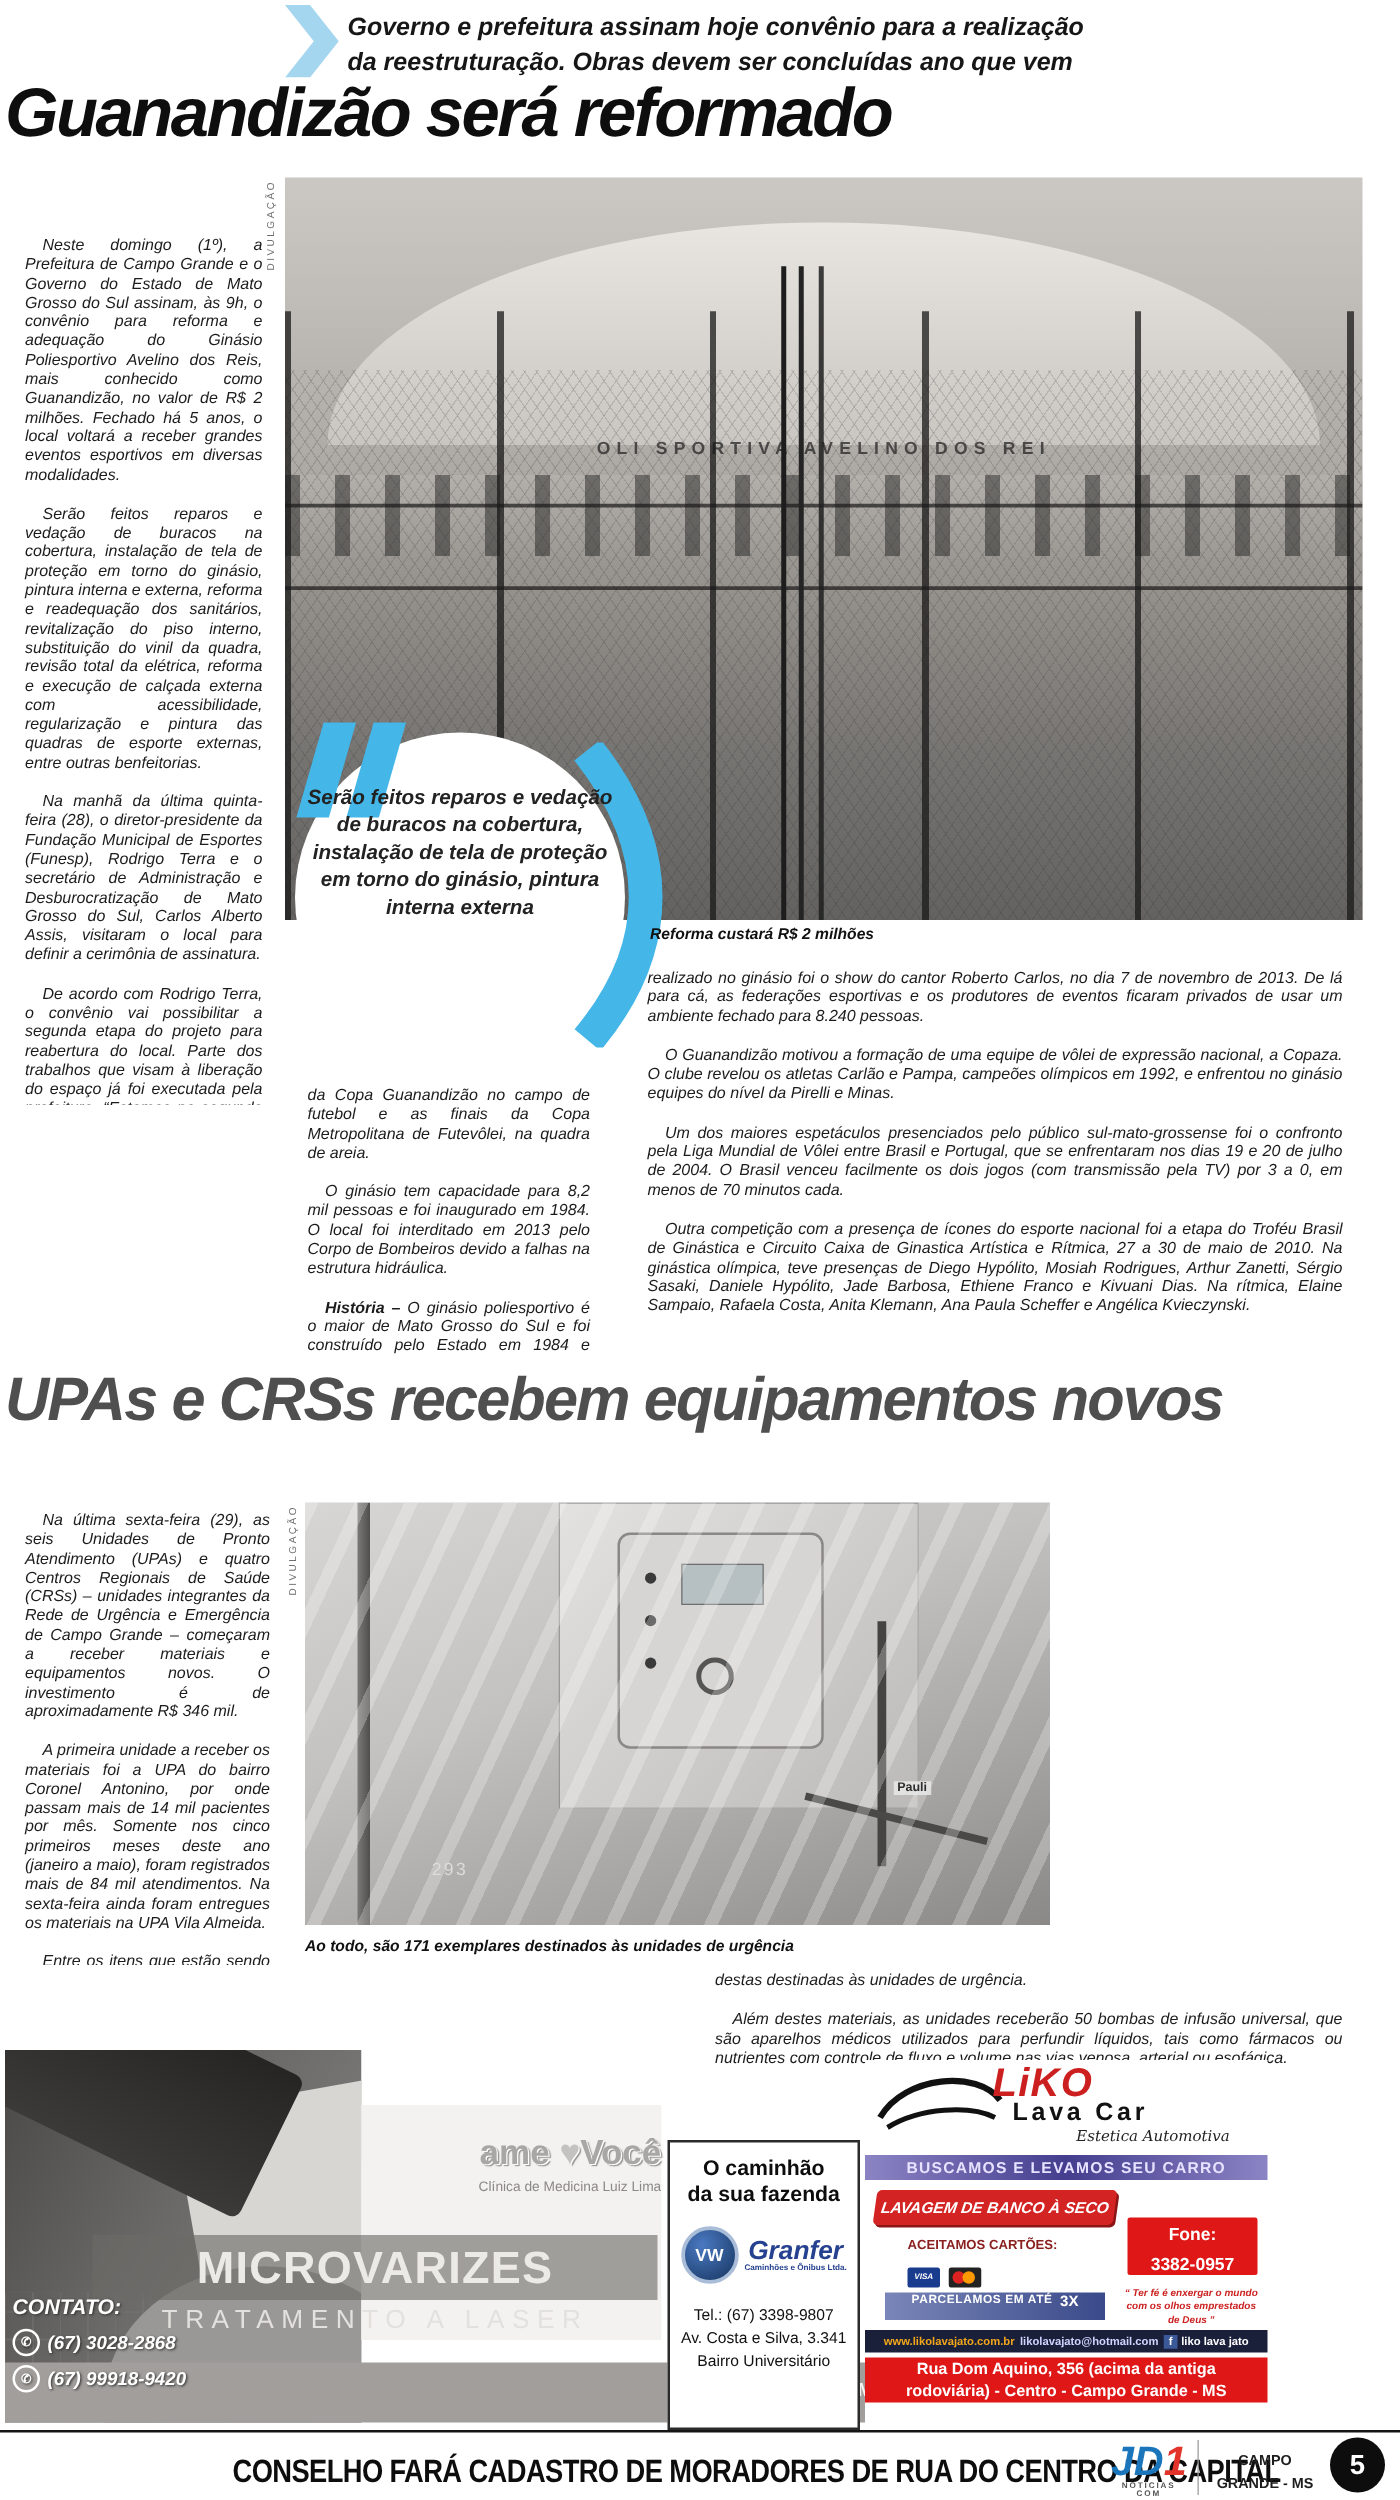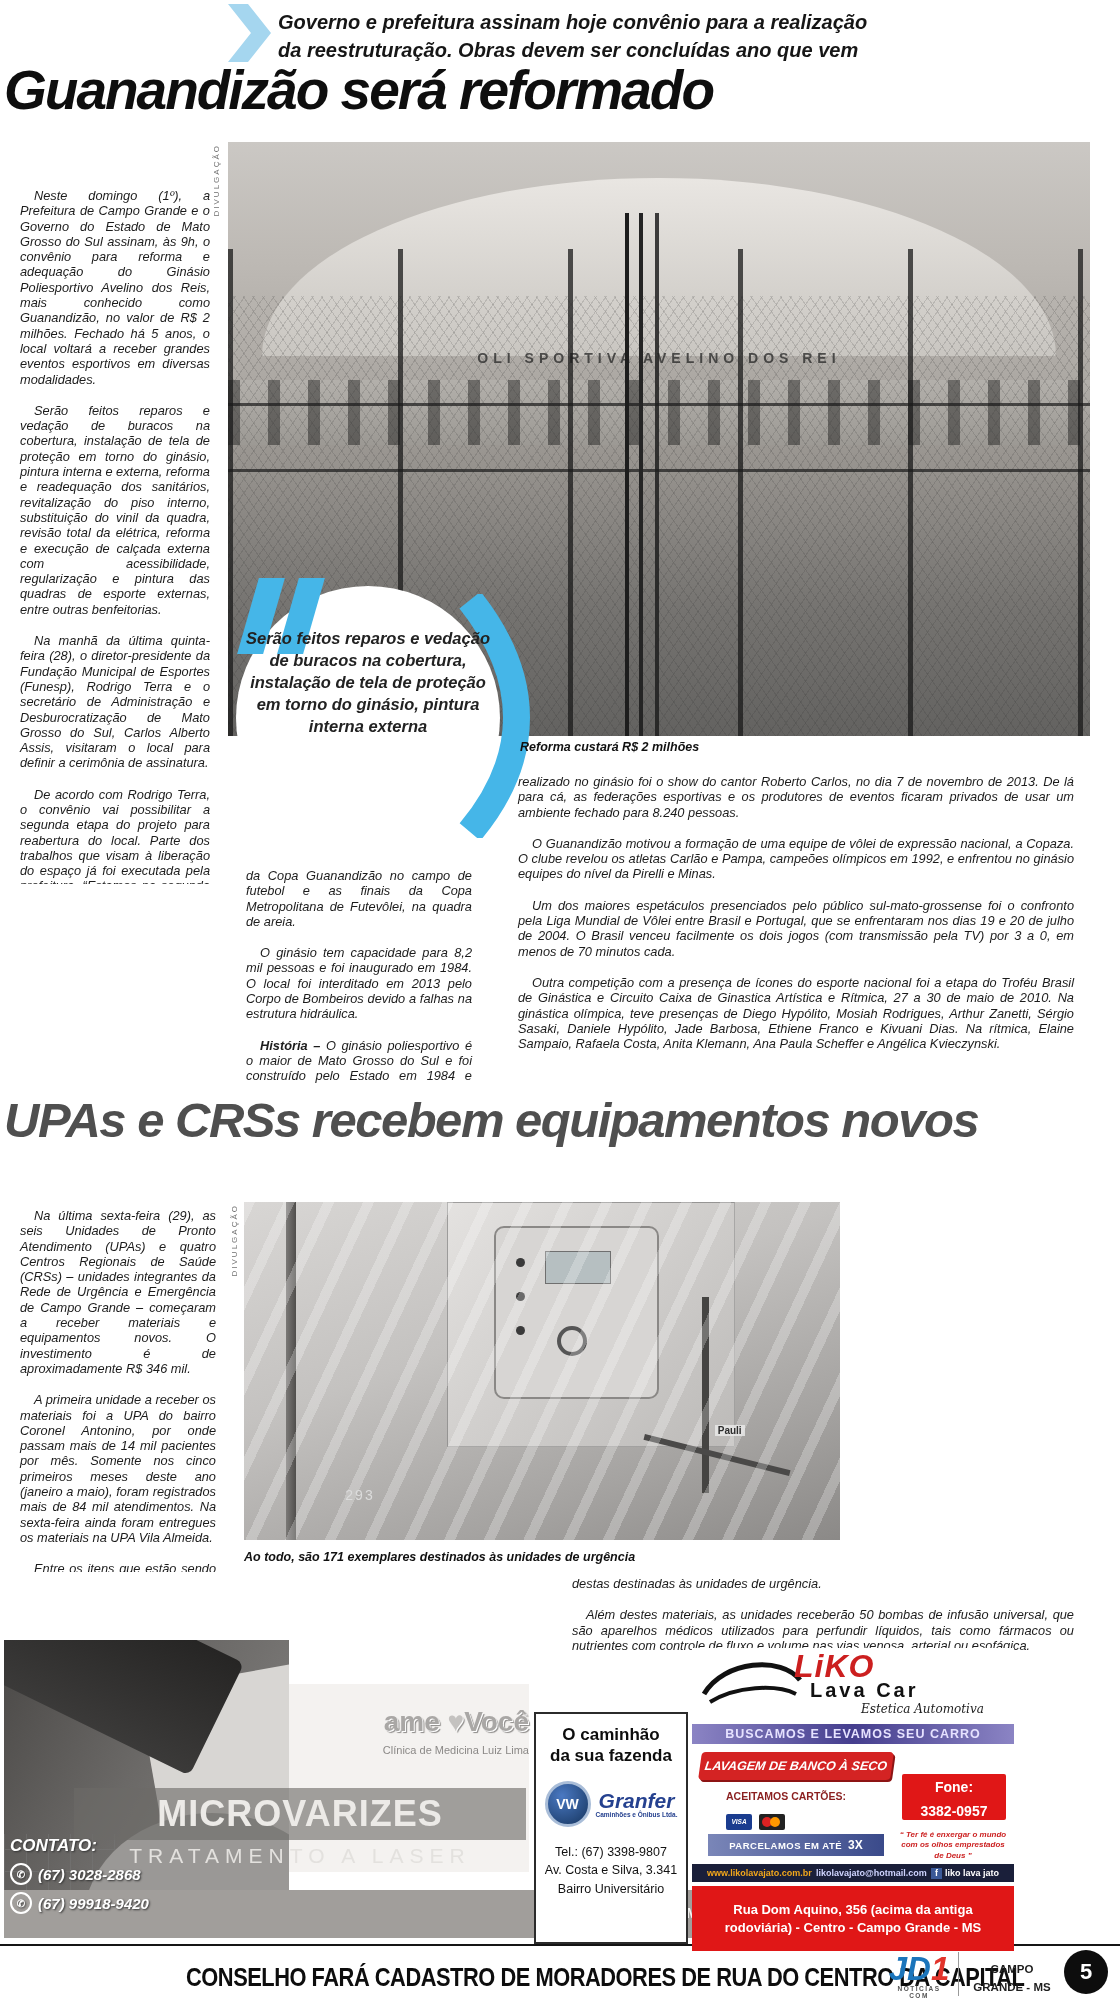--- a/index.html
+++ b/index.html
@@ -83,30 +83,30 @@
   .l-brand{position:absolute;left:102px;top:2px;font-size:32px;font-weight:900;font-style:italic;color:#cc1f1f;letter-spacing:1px;line-height:1;}
   .l-brand2{position:absolute;left:118px;top:32px;font-size:20px;font-weight:800;color:#111;letter-spacing:3px;line-height:1;}
   .l-tag{position:absolute;left:130px;top:54px;font-family:"DejaVu Serif",serif;font-style:italic;font-size:12px;color:#222;margin-left:39px;}
   .l-bar{position:absolute;left:0;top:76px;width:322px;height:20px;background:linear-gradient(90deg,#8b84c4,#453e8e 50%,#8b84c4);color:#e6e2ff;font-weight:700;font-size:12.5px;letter-spacing:1px;text-align:center;line-height:20px;}
   .l-burst{position:absolute;left:8px;top:104px;width:192px;height:28px;background:#d42323;transform:skewX(-8deg);border-radius:4px;color:#fff;font-weight:800;font-style:italic;font-size:12.5px;text-align:center;line-height:28px;box-shadow:2px 2px 0 #8d1414;}
   .l-cards{position:absolute;left:34px;top:142px;color:#8a1f1f;font-weight:800;font-size:10.5px;}
   .l-chip{display:inline-block;width:26px;height:16px;border-radius:2px;margin-right:4px;vertical-align:middle;}
   .l-visa{background:#1a3c8f;color:#fff;font-size:6.5px;font-weight:800;text-align:center;line-height:16px;font-style:italic;}
   .l-mc{background:#222;position:relative;}
   .l-mc i{position:absolute;top:3px;width:10px;height:10px;border-radius:50%;}
-  .l-parcel{position:absolute;left:16px;top:186px;width:176px;height:22px;background:linear-gradient(90deg,#7a86b8,#3a4a8a);color:#fff;display:flex;align-items:center;justify-content:center;gap:6px;}
+  .l-parcel{position:absolute;left:16px;top:186px;width:176px;height:22px;background:linear-gradient(90deg,#7a86b8,#3a4a8a);color:#fff;display:flex;justify-content:center;gap:6px;}
   .l-parcel b{font-size:9.5px;letter-spacing:.5px;}
   .l-parcel span{font-size:12px;font-weight:900;}
   .l-fone{position:absolute;left:210px;top:126px;width:104px;height:46px;background:#e01717;color:#fff;text-align:center;border-radius:2px;}
   .l-fone div{font-weight:800;font-size:14px;line-height:1.4;margin-top:4px;}
   .l-quote{position:absolute;left:204px;top:182px;width:114px;color:#c22;font-weight:700;font-style:italic;font-size:8px;text-align:center;line-height:1.3;}
   .l-infobar{position:absolute;left:0;top:216px;width:322px;height:18px;background:#1a1f3a;display:flex;align-items:center;justify-content:space-between;padding:0 15px;box-sizing:border-box;font-size:9px;font-weight:700;}
   .l-web{color:#f2a71b;} .l-mail{color:#cfd4ff;} .l-fb{color:#fff;display:flex;align-items:center;gap:3px;}
   .l-f{display:inline-block;width:11px;height:11px;background:#3b5998;color:#fff;text-align:center;font-size:9px;line-height:11px;font-weight:800;}
-  .l-addr{position:absolute;left:0;top:238px;width:322px;height:65px;background:#e01717;color:#fff;font-weight:800;font-size:13px;text-align:center;display:flex;align-items:center;justify-content:center;padding:0 10px;box-sizing:border-box;line-height:1.35;}
+  .l-addr{position:absolute;left:0;top:238px;width:322px;height:36px;background:#e01717;color:#fff;font-weight:800;font-size:13px;text-align:center;display:flex;align-items:center;justify-content:center;padding:0 10px;box-sizing:border-box;line-height:1.35;}
   
   .f-rule{left:0;top:1944px;width:1120px;height:2px;background:#151515;}
   .f-head{left:186px;top:1962px;font-size:23px;font-weight:800;letter-spacing:-.5px;color:#0d0d0d;transform:scale(.95,1.12);transform-origin:left top;white-space:nowrap;}
   .f-logo{left:888px;top:1952px;width:62px;text-align:center;}
   .f-jd{font-size:33px;font-weight:900;font-style:italic;line-height:1;}
   .f-jd .jd{color:#1b75bb;} .f-jd .one{color:#e2342b;}
   .f-logosub{font-size:6.5px;letter-spacing:1.5px;color:#555;font-weight:700;}
   .f-vline{left:958px;top:1952px;width:1px;height:44px;background:#9a9a9a;}
   .f-place{left:966px;top:1960px;width:92px;text-align:center;font-size:11.5px;font-weight:800;color:#1d1d1d;line-height:1.6;}
   .f-place .dt{font-style:italic;}

